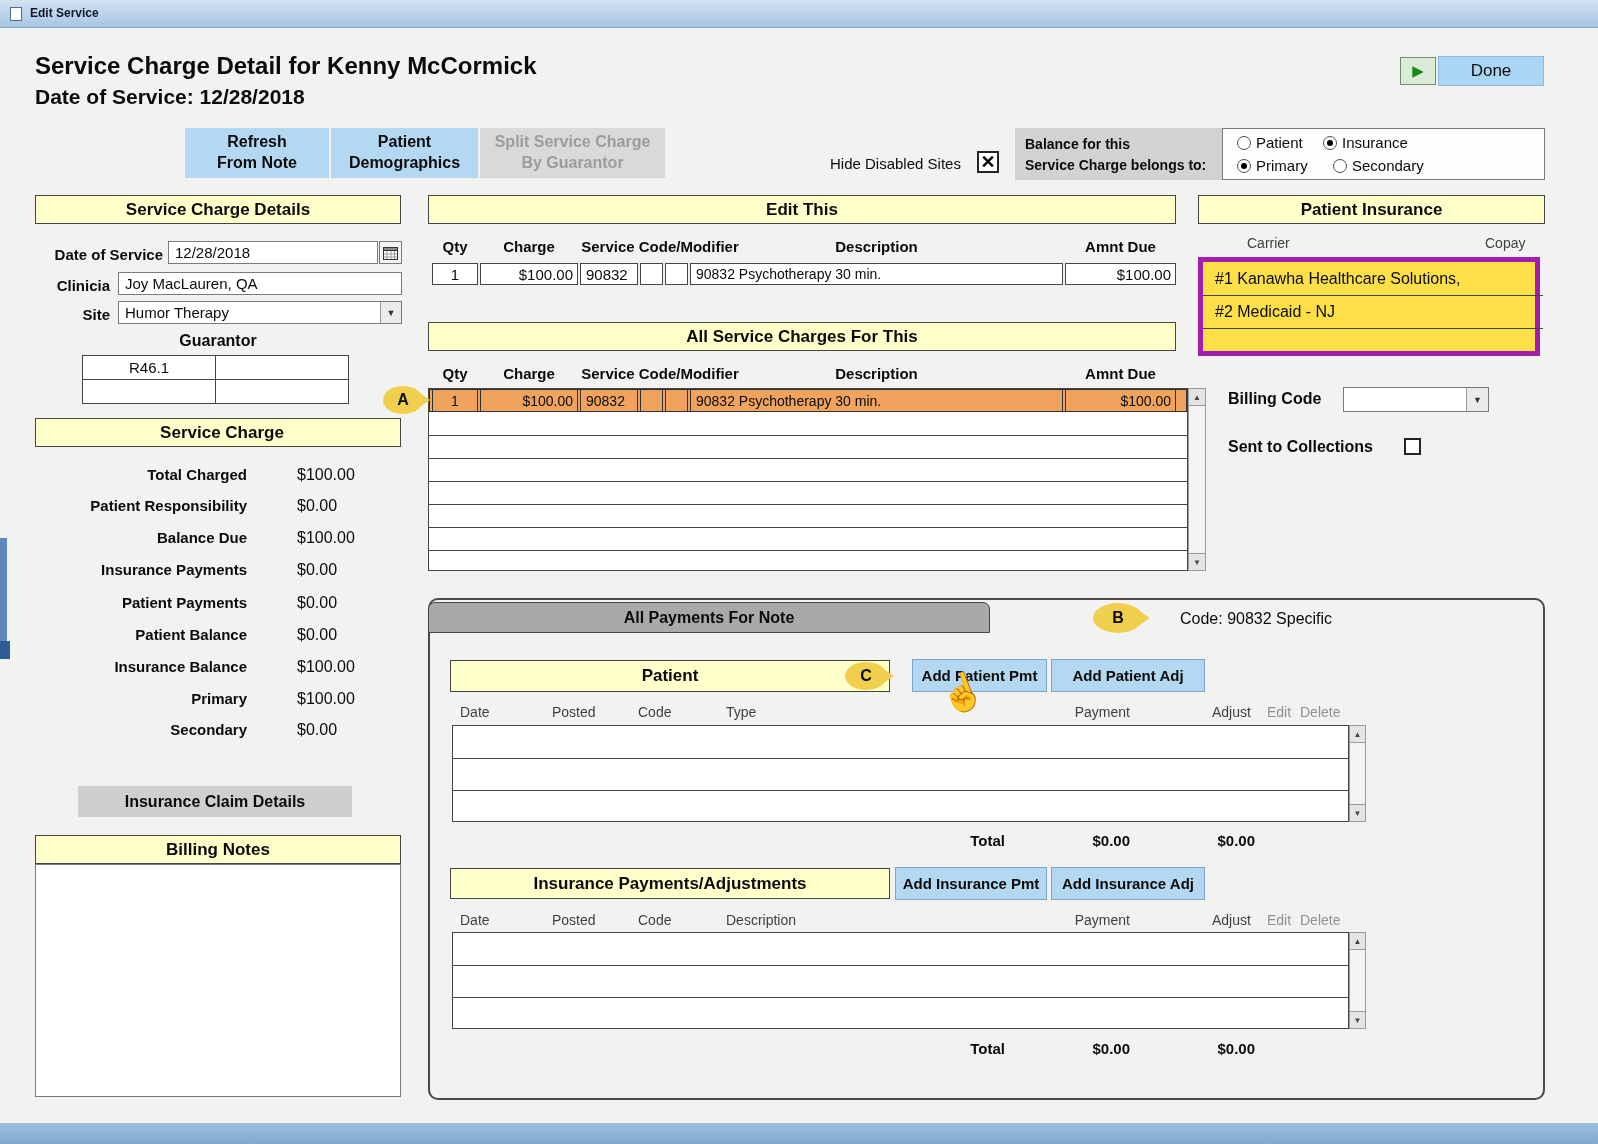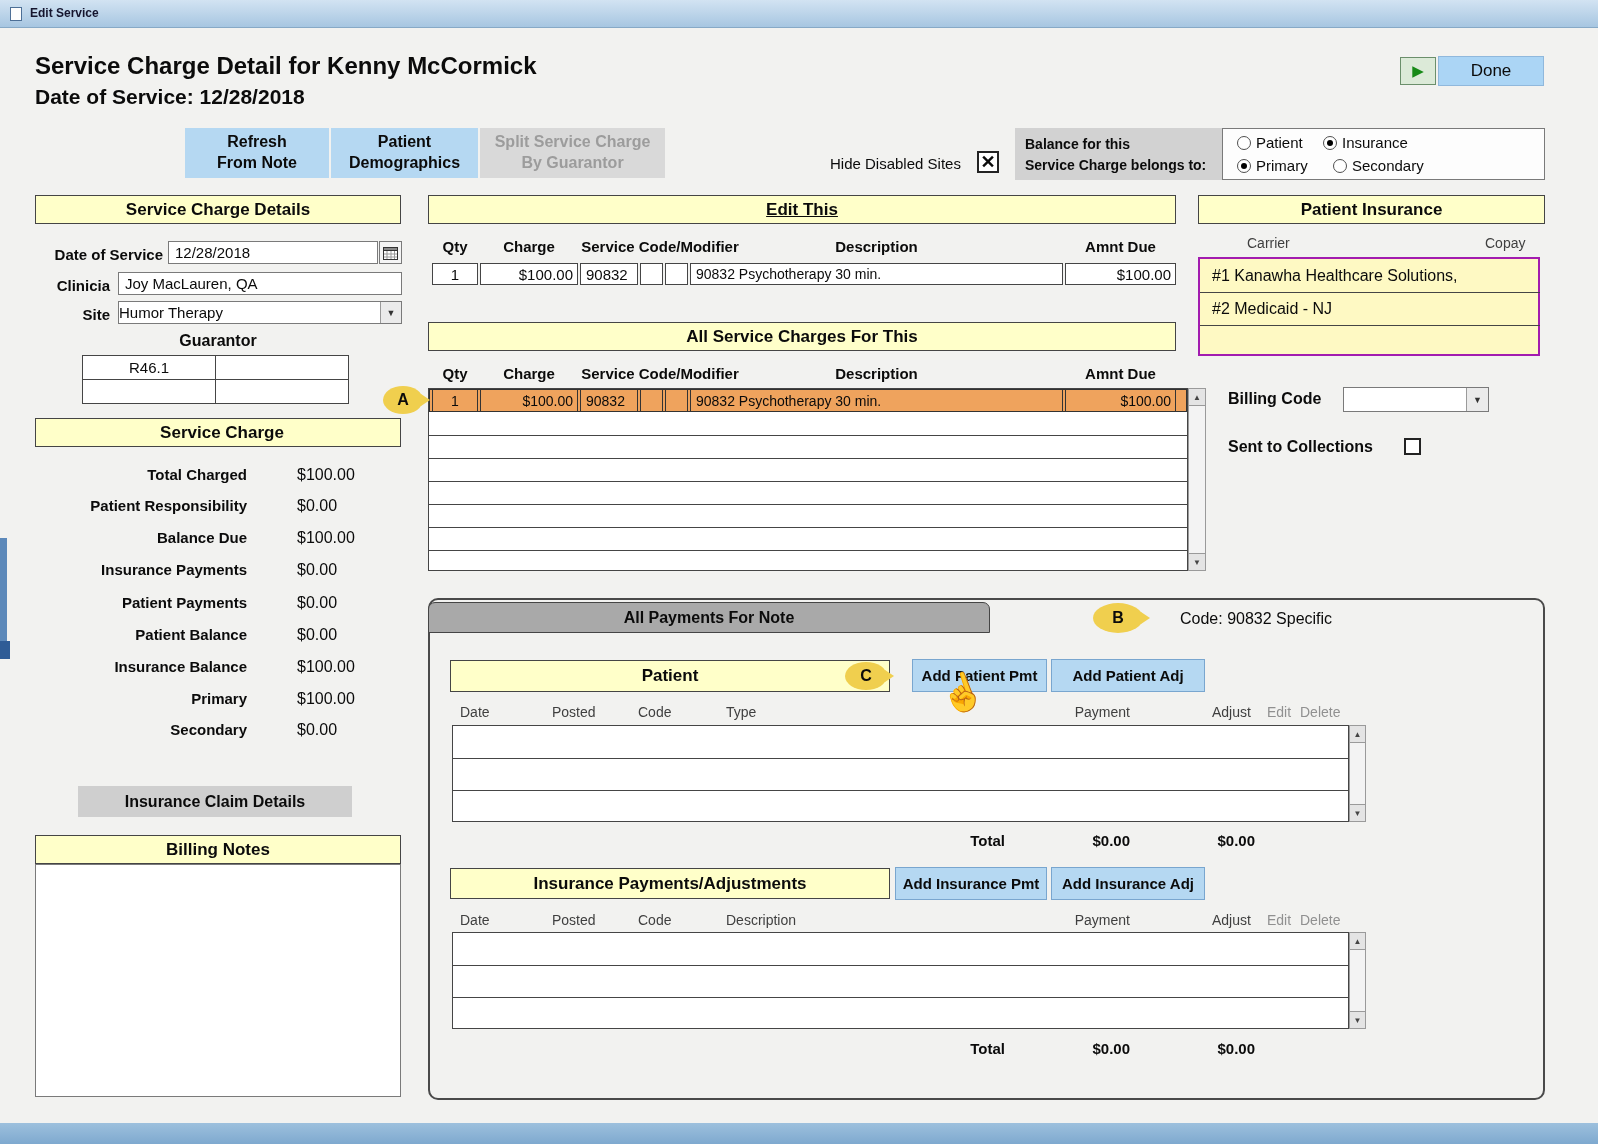--- a/index.html
+++ b/index.html
@@ -98,21 +98,21 @@
         <line x1="1" y1="8" x2="14" y2="8" stroke="#999"></line>
         <line x1="1" y1="11" x2="14" y2="11" stroke="#999"></line>
       </svg>
   </div>
 
   <div class="abs lbl rt" style="left:20px;top:277px;width:90px;">Clinicia</div>
   <div class="abs inp" style="left:118px;top:272px;width:284px;height:23px;">Joy MacLauren, QA</div>
 
   <div class="abs lbl rt" style="left:20px;top:306px;width:90px;">Site</div>
   <div class="abs inp" style="left:118px;top:301px;width:284px;height:23px;padding:0;cursor:pointer;">
-    <span style="">Humor Therapy</span>
+    <span style="padding-left:6px;">Humor Therapy</span>
     <div class="abs chev" style="left:261px;top:0;width:21px;height:21px;">
         <span>▼</span>
       </div>
   </div>
 
   <div class="abs flexc" style="left:35px;top:331px;width:366px;height:20px;font-weight:bold;font-size:16px;">Guarantor</div>
   <div class="abs" style="left:82px;top:355px;width:267px;height:49px;">
     <div class="abs cell c" style="left:0;top:0;width:134px;height:25px;">R46.1</div>
     <div class="abs cell c" style="left:133px;top:0;width:134px;height:25px;"></div>
     <div class="abs cell c" style="left:0;top:24px;width:134px;height:25px;"></div>
@@ -138,21 +138,21 @@
   <div class="abs lbl rt" style="left:20px;top:690px;width:227px;">Primary</div>
   <div class="abs" style="left:297px;top:690px;font-size:16px;">$100.00</div>
   <div class="abs lbl rt" style="left:20px;top:721px;width:227px;">Secondary</div>
   <div class="abs" style="left:297px;top:721px;font-size:16px;">$0.00</div>
 
   <div class="abs flexc yh" style="left:35px;top:835px;width:366px;height:29px;">Billing Notes</div>
 
   <div class="abs flexc grayhdr" style="left:78px;top:786px;width:274px;height:31px;cursor:pointer;">Insurance Claim Details</div>
   <div class="abs" style="left:35px;top:864px;width:366px;height:233px;background:#fff;border:1px solid #7a7a7a;"></div>
 
-  <div class="abs flexc yh" style="left:428px;top:195px;width:748px;height:29px;text-decoration:underline;">Edit This</div>
+  <div class="abs flexc yh" style="left:428px;top:195px;width:748px;height:29px;">Edit This</div>
 
   <div class="abs hdr5" style="left:432px;top:238px;width:46px;">Qty</div>
   <div class="abs hdr5" style="left:480px;top:238px;width:98px;">Charge</div>
   <div class="abs hdr5" style="left:578px;top:238px;width:164px;">Service Code/Modifier</div>
   <div class="abs hdr5" style="left:690px;top:238px;width:373px;">Description</div>
   <div class="abs hdr5" style="left:1065px;top:238px;width:111px;">Amnt Due</div>
 
   <div class="abs cell c" style="left:432px;top:263px;width:46px;height:22px;">1</div>
   <div class="abs cell r" style="left:480px;top:263px;width:98px;height:22px;">$100.00</div>
   <div class="abs cell l" style="left:580px;top:263px;width:58px;height:22px;">90832</div>
@@ -262,21 +262,21 @@
   </div>
 
   <div class="abs lbl rt" style="left:875px;top:1040px;width:130px;">Total</div>
   <div class="abs lbl rt" style="left:1040px;top:1040px;width:90px;">$0.00</div>
   <div class="abs lbl rt" style="left:1166px;top:1040px;width:89px;">$0.00</div>
 
   <div class="abs flexc yh" style="left:1198px;top:195px;width:347px;height:29px;">Patient Insurance</div>
   <div class="abs colh" style="left:1247px;top:235px;">Carrier</div>
   <div class="abs colh" style="left:1485px;top:235px;">Copay</div>
 
-  <div class="abs" style="left:1198px;top:257px;width:342px;height:99px;background:#fef9c3;border:2px solid #a21caf;">
+  <div class="abs" style="left:1198px;top:257px;width:342px;height:99px;background:#fde047;border:5px solid #a21caf;">
     <div class="abs flexl" style="left:0;top:0;width:340px;height:33px;padding-left:12px;font-size:16px;white-space:nowrap;overflow:hidden;">#1  Kanawha Healthcare Solutions,</div>
     <div class="abs rowline" style="left:0;top:33px;width:340px;"></div>
     <div class="abs flexl" style="left:0;top:34px;width:340px;height:32px;padding-left:12px;font-size:16px;white-space:nowrap;overflow:hidden;">#2  Medicaid - NJ</div>
     <div class="abs rowline" style="left:0;top:66px;width:340px;"></div>
     <div class="abs flexl" style="left:0;top:67px;width:340px;height:30px;padding-left:12px;font-size:16px;"></div>
   </div>
 
   <div class="abs" style="left:1228px;top:390px;font-weight:bold;font-size:16px;">Billing Code</div>
   <div class="abs inp" style="left:1343px;top:387px;width:146px;height:25px;padding:0;cursor:pointer;">
     <span style="padding-left:6px;"></span>

